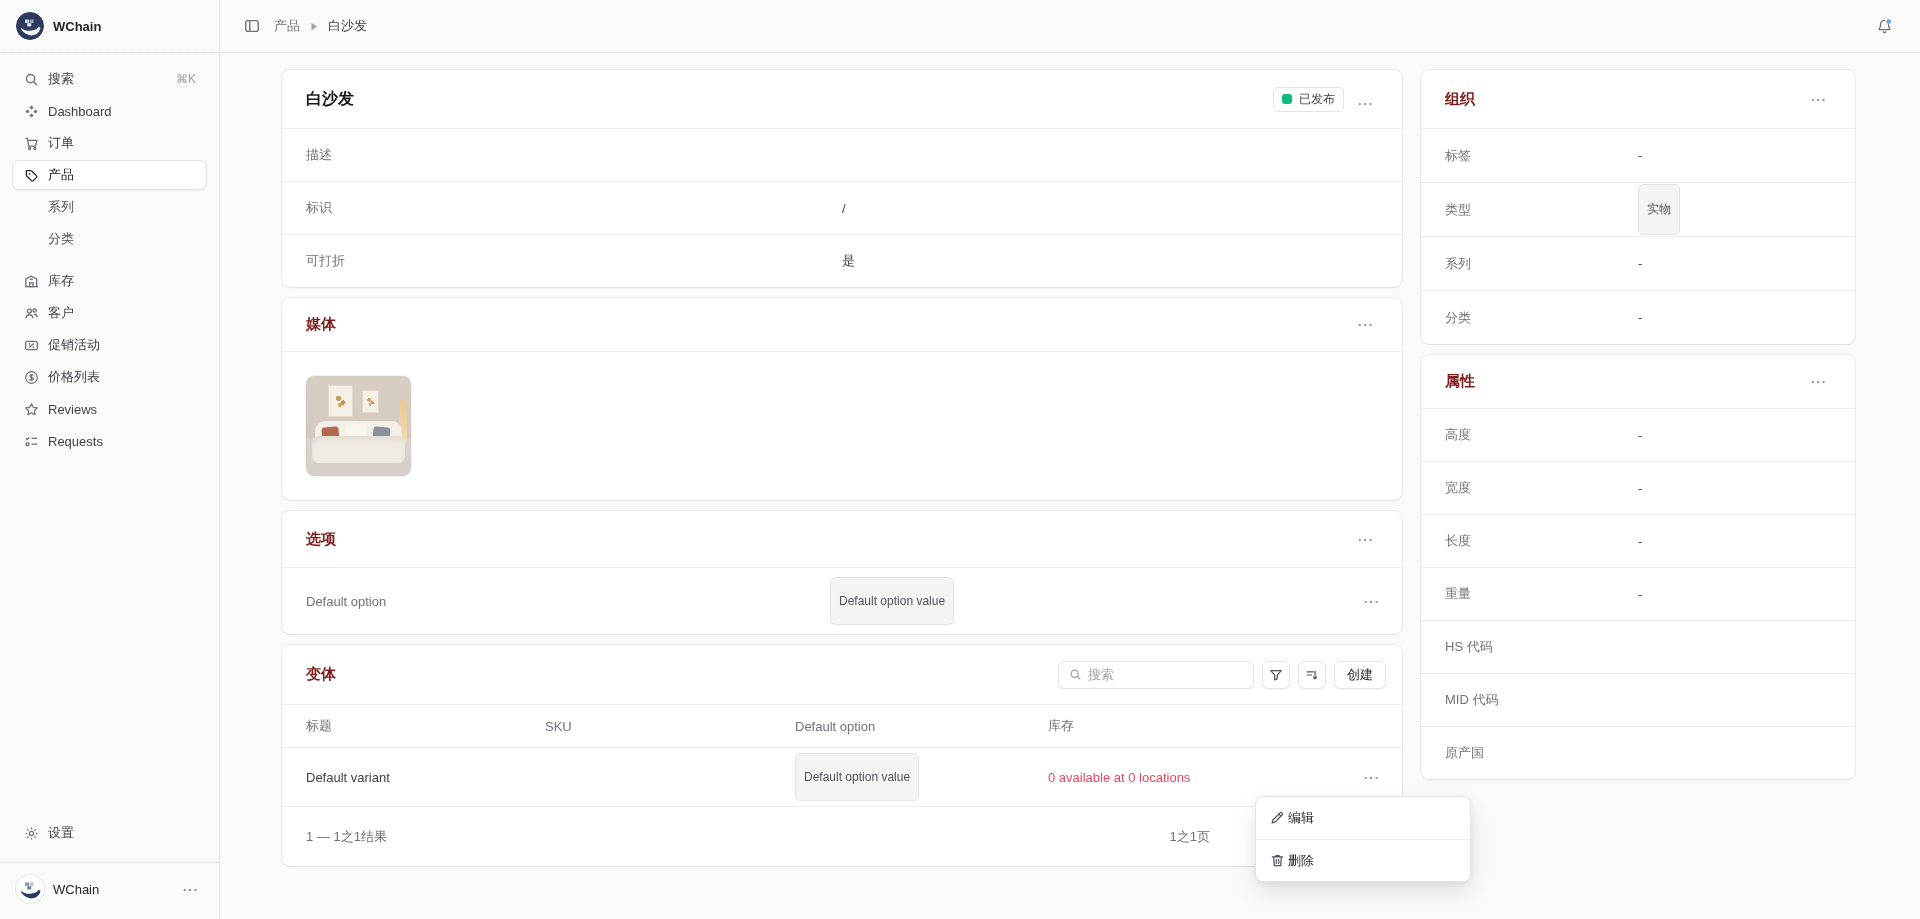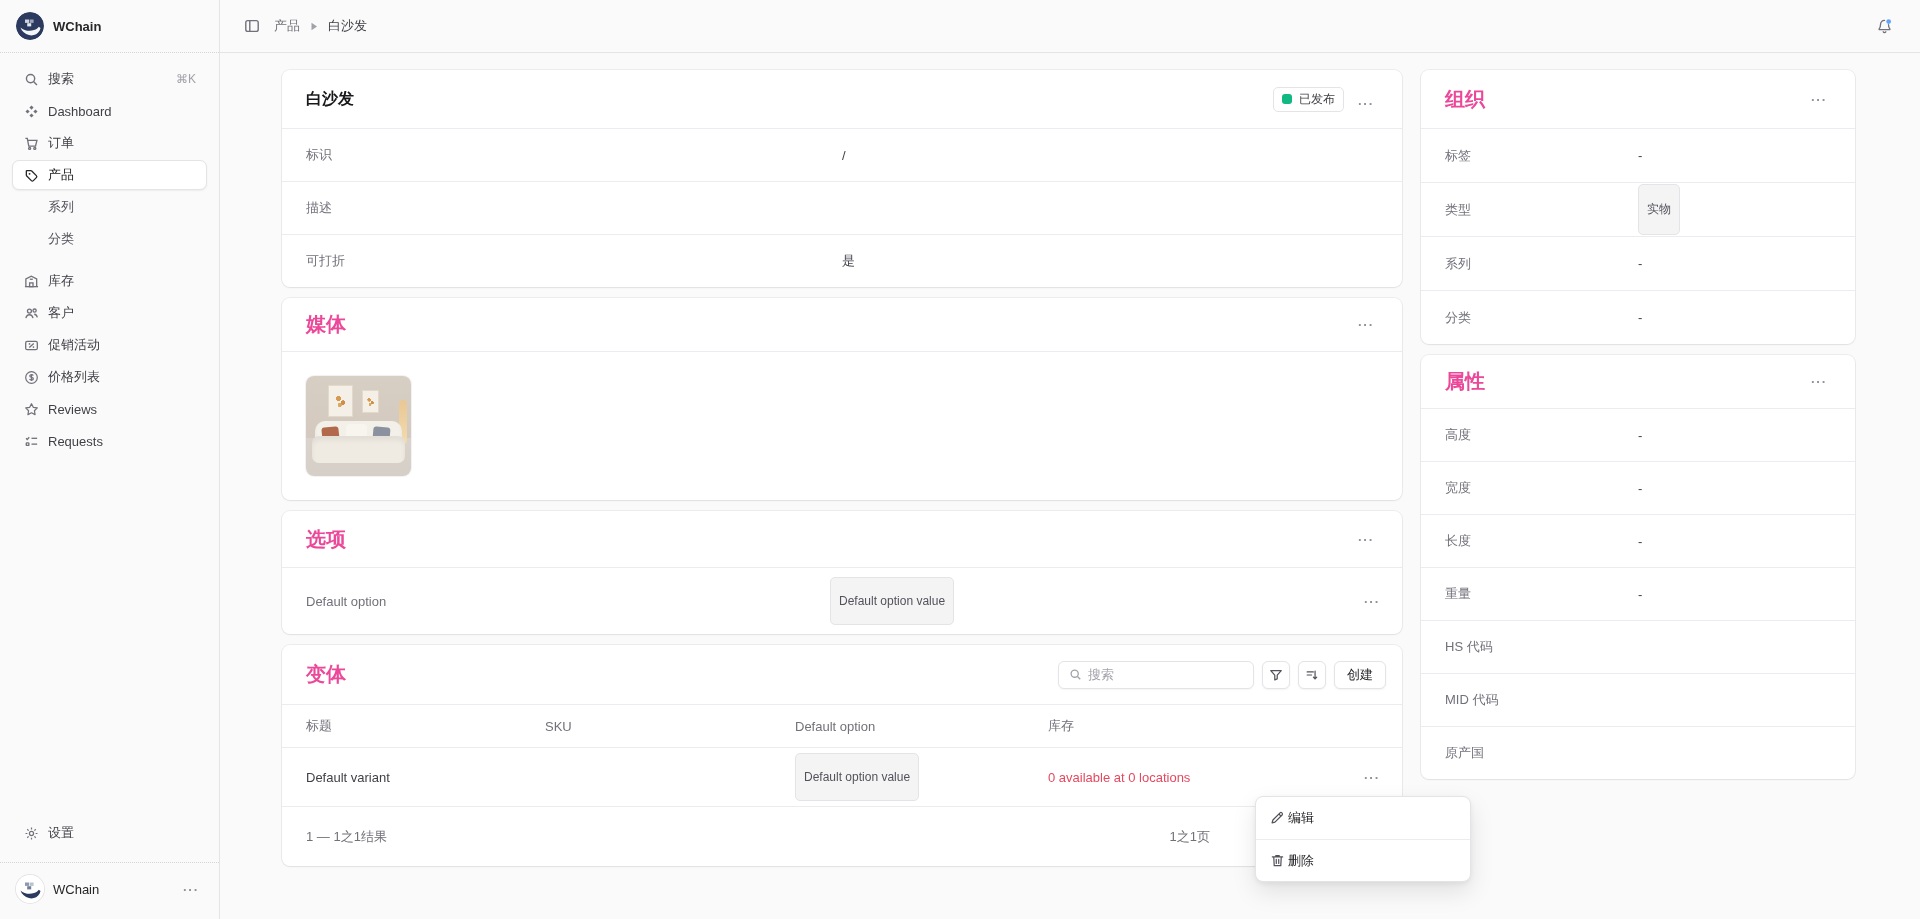--- a/index.html
+++ b/index.html
@@ -38,21 +38,21 @@
   .crumb-sep { color:#a1a1aa; display:flex; }
   .crumb-current { color:#3f3f46; }
   .topbar-right { margin-left:auto; display:flex; align-items:center; }
 
   .content { flex:1; padding:17px 64px 0 62px; display:flex; gap:19px; position:relative; }
   .col-left { width:1120px; min-width:1120px; display:flex; flex-direction:column; gap:11px; position:relative; }
   .col-right { width:434px; min-width:434px; display:flex; flex-direction:column; gap:11px; }
 
   .card { background:#fff; border-radius:8px; box-shadow:0 0 0 1px rgba(0,0,0,.055), 0 1px 2px rgba(0,0,0,.05); }
   .card-header { display:flex; align-items:center; padding:0 24px; height:58px; }
-  .card-title { font-size:20px; font-weight:600; color:#ec4899; }
+  .card-title { font-size:15px; font-weight:600; color:#7f1d1d; }
   .page-title { font-size:16px; font-weight:600; }
   .header-right { margin-left:auto; display:flex; align-items:flex-end; gap:10px; }
 
   .kv-row { display:grid; grid-template-columns:1fr 1fr; align-items:center; height:53px; padding:0 24px; border-top:1px solid #ebecef; }
   .kv-row.tall { height:54px; }
   .kv-label { color:#71717a; }
   .kv-value { color:#3f3f46; }
 
   .badge { display:inline-flex; align-items:center; gap:7px; border:1px solid #e4e4e7; border-radius:5px; padding:3px 8px; font-size:12px; color:#3f3f46; background:#fff; }
   .badge .dot { width:10px; height:10px; border-radius:3px; background:#10b981; }
@@ -291,26 +291,26 @@
             <h1 class="page-title">白沙发</h1>
             <div class="header-right">
               <span class="badge">
                 <span class="dot"></span>
                 <span>已发布</span>
               </span>
               <button class="ellipsis-btn"></button>
             </div>
           </div>
           <div class="kv-row">
+            <span class="kv-label">描述</span>
+            <span class="kv-value"></span>
+          </div>
+          <div class="kv-row">
             <span class="kv-label">标识</span>
             <span class="kv-value">/</span>
-          </div>
-          <div class="kv-row">
-            <span class="kv-label">描述</span>
-            <span class="kv-value"></span>
           </div>
           <div class="kv-row">
             <span class="kv-label">可打折</span>
             <span class="kv-value">是</span>
           </div>
         </section>
 
         <section class="card">
           <div class="card-header" style="height:53px">
             <h2 class="card-title">媒体</h2>

